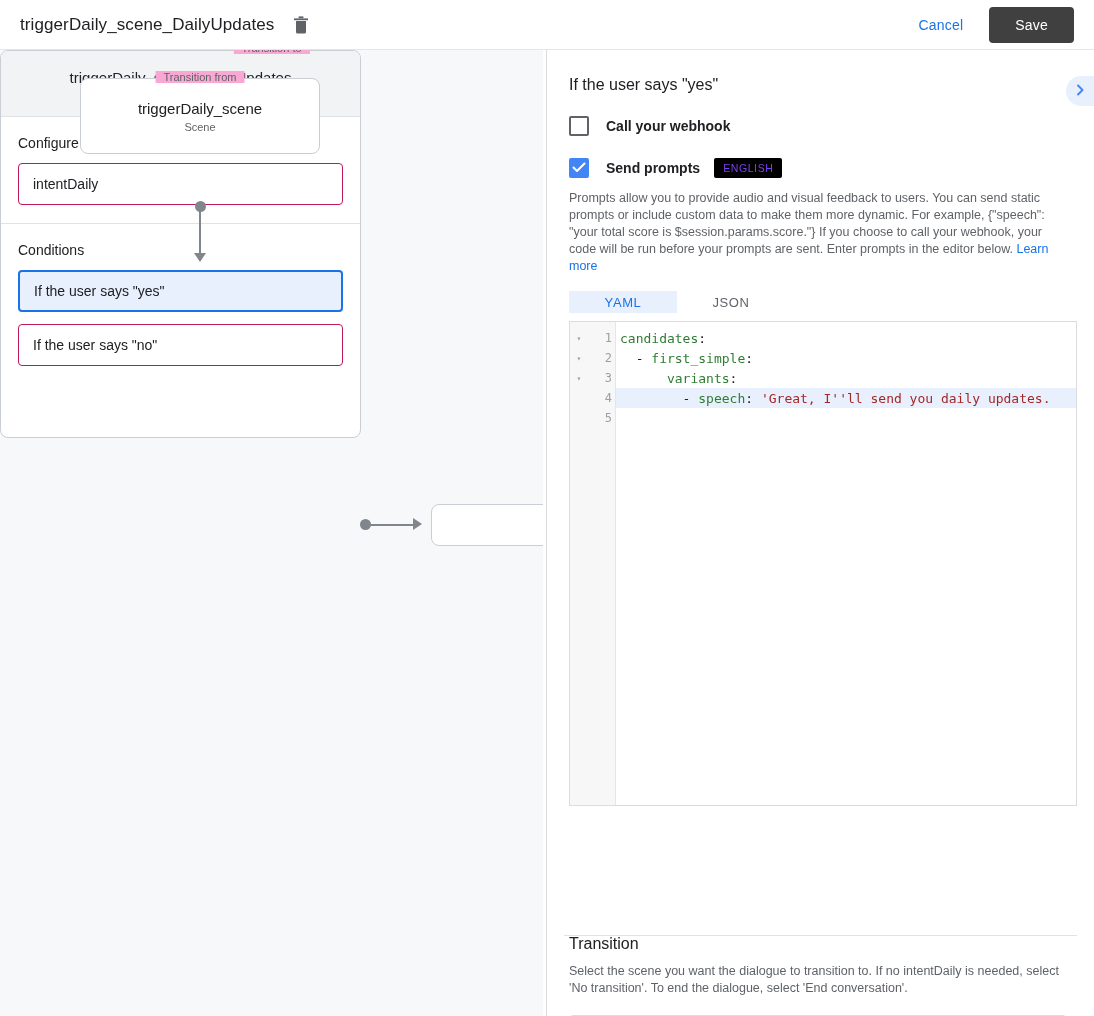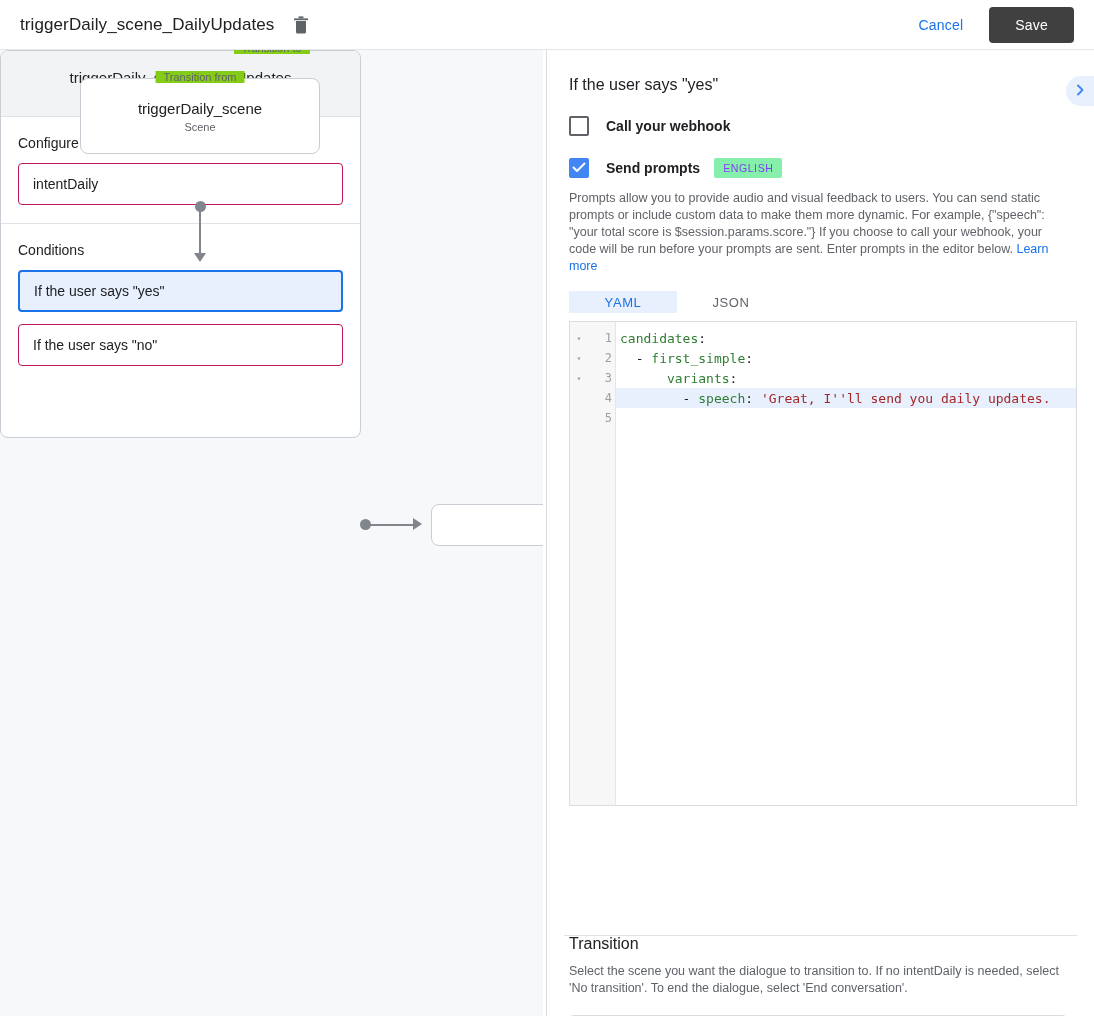--- a/index.html
+++ b/index.html
@@ -51,21 +51,21 @@
     position: absolute; left: 543px; top: 50px; width: 3px; height: 966px; background: #fff;
   }
 
   
   .node {
     position: absolute; background: #fff;
     border: 1px solid #c9ced4; border-radius: 8px;
   }
   .node-legend {
     position: absolute; top: -8px; left: 50%; transform: translateX(-50%);
-    background: #84cc16; padding: 0 8px;
+    background: #f9a8d4; padding: 0 8px;
     font-size: 11px; color: #5f6368; white-space: nowrap;
   }
   .node-title { font-size: 15px; color: #202124; text-align: center; }
   .node-sub { font-size: 11px; color: #5f6368; text-align: center; margin-top: 4px; }
 
   #node-from {
     left: 80px; top: 28px; width: 240px; height: 76px;
     display: flex; flex-direction: column; align-items: center; justify-content: center;
   }
 
@@ -134,21 +134,21 @@
   .cbox {
     width: 20px; height: 20px; border-radius: 2px; border: 2px solid #5f6368;
     background: #fff; cursor: pointer; flex: none;
   }
   .cbox.checked {
     background: #4285f4; border-color: #4285f4;
     display: flex; align-items: center; justify-content: center;
   }
   .check-label { margin-left: 17px; font-size: 14px; color: #202124; font-weight: bold; }
   .lang-badge {
-    margin-left: 14px; background: #86efac; color: #7e3ff2;
+    margin-left: 14px; background: #000000; color: #7e3ff2;
     font-size: 10.5px; letter-spacing: .6px; padding: 4px 9px; border-radius: 2px;
   }
   .help-text {
     padding: 0 22px; margin-top: 12px; font-size: 12.5px; line-height: 17px;
     color: #5f6368; max-width: 525px;
   }
   .help-text a { color: #1a73e8; text-decoration: none; }
 
   
   .tabs { display: flex; padding: 0 22px; margin-top: 16px; }

